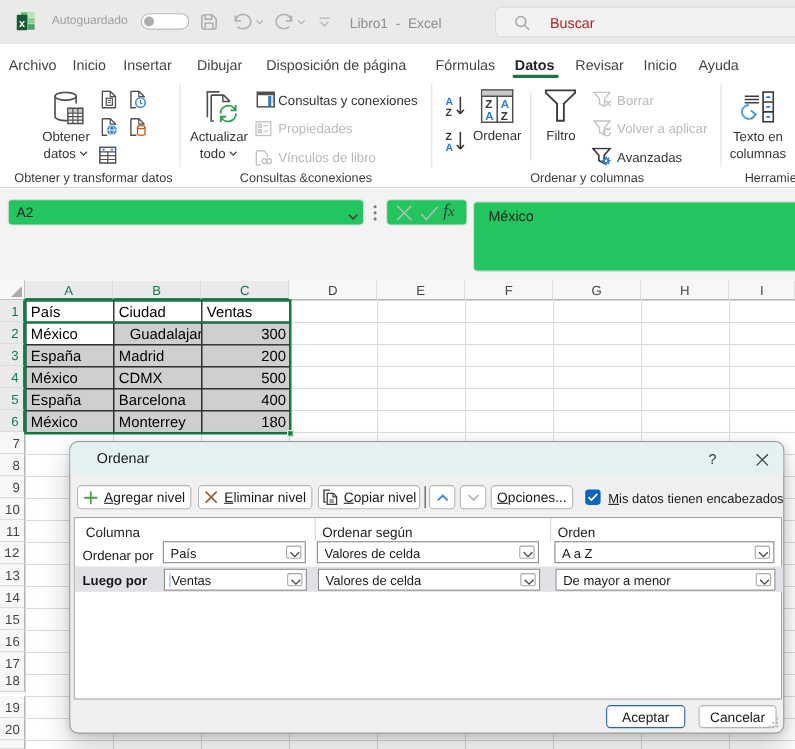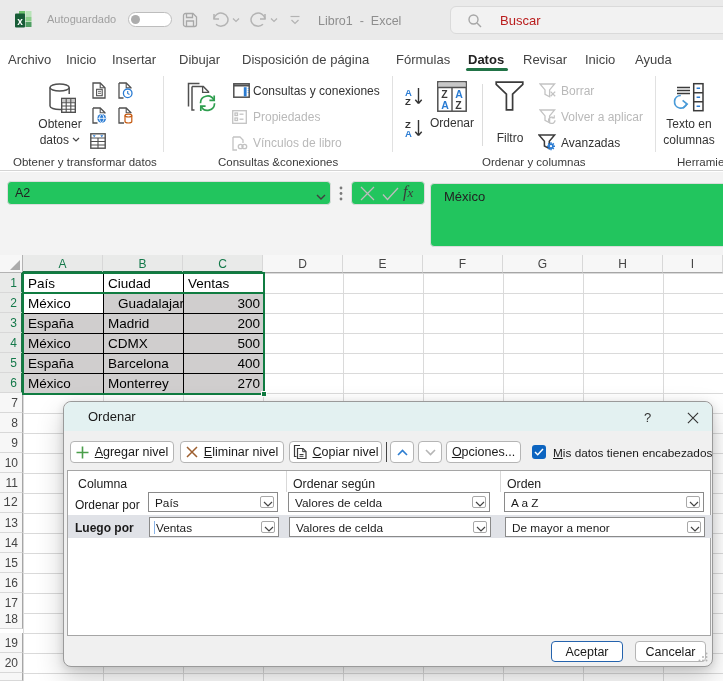--- a/index.html
+++ b/index.html
@@ -150,20 +150,23 @@
   <div class="glabel" style="left:13px;">Obtener y transformar datos</div>
 
   <svg class="abs" style="left:186px;top:11px" width="30" height="30" viewBox="0 0 30 30" fill="none">
     <path d="M2.5 24.5 V1.5 h11" stroke="#505050" stroke-width="1.5"></path>
     <path d="M6 4.5 h11.3 l5.2 5.2 V11 M8.5 28 H6 V4.5" stroke="#505050" stroke-width="1.5"></path>
     <path d="M16.6 4.7 v5.6 h5.6" stroke="#505050" stroke-width="1.3"></path>
     <path d="M14.5 21.2 a7 7 0 0 1 13.3-3.2 M28.5 21.2 a7 7 0 0 1 -13.3 3.2" stroke="#2e9e4f" stroke-width="1.7"></path>
     <path d="M28.2 13.5 v4.8 h-4.8" stroke="#2e9e4f" stroke-width="1.7"></path>
     <path d="M14.8 28.9 v-4.8 h4.8" stroke="#2e9e4f" stroke-width="1.7"></path>
   </svg>
+  <div class="bigbtn" style="left:155px;top:46px;width:88px;line-height:15.5px;">Actualizar<br>todo <svg width="8" height="5" viewBox="0 0 8 5" style="vertical-align:2px" fill="none" stroke="#444" stroke-width="1.2">
+          <path d="M1 1 l3 3 3-3"></path>
+        </svg></div>
 
   <svg class="abs" style="left:233px;top:12px" width="17" height="15" viewBox="0 0 17 15" fill="none">
     <rect x="0.8" y="0.8" width="15.4" height="13.4" stroke="#505050" stroke-width="1.5"></rect>
     <path d="M1 2.5 h15" stroke="#505050" stroke-width="2"></path>
     <rect x="10.8" y="4.2" height="9.2" width="2.8" fill="#2b7cd3"></rect>
     <path d="M14.8 5.5 h0.8 M14.8 7.5 h0.8 M14.8 9.5 h0.8" stroke="#2b7cd3" stroke-width="1.1"></path>
   </svg>
   <div class="smalltxt" style="left:253px;top:13px;">Consultas y conexiones</div>
   <svg class="abs" style="left:232px;top:39px" width="15" height="14" viewBox="0 0 15 14" fill="none" stroke="#c3c3c3" stroke-width="1.3">
     <rect x="0.7" y="0.7" width="13.6" height="12.6"></rect>
@@ -202,21 +205,21 @@
     <text x="4.2" y="28" font-size="10.5" font-weight="bold" fill="#2b7cd3" font-family="Liberation Sans">A</text>
     <text x="18.2" y="17" font-size="10.5" font-weight="bold" fill="#2b7cd3" font-family="Liberation Sans">A</text>
     <text x="18.2" y="28" font-size="10.5" font-weight="bold" fill="#3b3b3b" font-family="Liberation Sans">Z</text>
   </svg>
   <div class="bigbtn" style="left:422px;top:45px;width:60px;">Ordenar</div>
   <div class="abs" style="left:482px;top:13px;width:1px;height:62px;background:#dcdcdc;"></div>
 
   <svg class="abs" style="left:495px;top:10px" width="29" height="30" viewBox="0 0 29 30" fill="none">
     <path d="M1.2 1.2 H27.8 V3.4 L17.6 13.2 V28.8 H11.4 V13.2 L1.2 3.4 Z" stroke="#3b3b3b" stroke-width="1.7"></path>
   </svg>
-  <div class="bigbtn" style="left:484px;top:60px;width:52px;">Filtro</div>
+  <div class="bigbtn" style="left:484px;top:45px;width:52px;">Filtro</div>
 
   <svg class="abs" style="left:539px;top:12px" width="18" height="15" viewBox="0 0 18 15" fill="none" stroke="#c3c3c3" stroke-width="1.3">
     <path d="M1 1 H15.6 L10.6 6.9 V13.8 L6 11.4 V6.9 Z"></path>
     <path d="M11.6 8.6 l4.6 4.6 M16.2 8.6 l-4.6 4.6"></path>
   </svg>
   <div class="smalltxt graytxt" style="left:561px;top:13px;">Borrar</div>
   <svg class="abs" style="left:539px;top:38px" width="18" height="15" viewBox="0 0 18 15" fill="none" stroke="#c3c3c3" stroke-width="1.3">
     <path d="M1 1 H15.6 L10.6 6.9 V13.8 L6 11.4 V6.9 Z"></path>
     <path d="M16 11.3 a3.2 3.2 0 1 1 -1.2-2.5"></path>
     <path d="M15.3 6.2 v2.7 h-2.7" stroke-width="1.1"></path>
@@ -328,21 +331,21 @@
     <div class="cell" style="left:80px;top:40px;width:81px;height:21px;background:#d0cece;border:1px solid #000;line-height:19px;padding-left:4px;">Madrid</div>
     <div class="cell" style="left:160px;top:40px;width:81px;height:21px;background:#d0cece;border:1px solid #000;line-height:19px;padding-right:3px;text-align:right;padding-left:42px;">200</div>
     <div class="cell" style="left:0;top:60px;width:81px;height:21px;background:#d0cece;border:1px solid #000;line-height:19px;padding-left:4px;">México</div>
     <div class="cell" style="left:80px;top:60px;width:81px;height:21px;background:#d0cece;border:1px solid #000;line-height:19px;padding-left:4px;">CDMX</div>
     <div class="cell" style="left:160px;top:60px;width:81px;height:21px;background:#d0cece;border:1px solid #000;line-height:19px;padding-right:3px;text-align:right;">500</div>
     <div class="cell" style="left:0;top:80px;width:81px;height:21px;background:#d0cece;border:1px solid #000;line-height:19px;padding-left:4px;">España</div>
     <div class="cell" style="left:80px;top:80px;width:81px;height:21px;background:#d0cece;border:1px solid #000;line-height:19px;padding-left:4px;">Barcelona</div>
     <div class="cell" style="left:160px;top:80px;width:81px;height:21px;background:#d0cece;border:1px solid #000;line-height:19px;padding-right:3px;text-align:right;">400</div>
     <div class="cell" style="left:0;top:100px;width:81px;height:21px;background:#d0cece;border:1px solid #000;line-height:19px;padding-left:4px;">México</div>
     <div class="cell" style="left:80px;top:100px;width:81px;height:21px;background:#d0cece;border:1px solid #000;line-height:19px;padding-left:4px;">Monterrey</div>
-    <div class="cell" style="left:160px;top:100px;width:81px;height:21px;background:#d0cece;border:1px solid #000;line-height:19px;padding-right:3px;text-align:right;">270</div>
+    <div class="cell" style="left:160px;top:100px;width:81px;height:21px;background:#d0cece;border:1px solid #000;line-height:19px;padding-right:3px;text-align:right;">180</div>
 
     <div class="abs" style="left:-1px;top:-1px;width:243px;height:123px;border:2px solid #107c41;"></div>
     <div class="abs" style="left:0px;top:19px;width:241px;height:2px;background:#107c41;"></div>
     <div class="abs" style="right:-3px;bottom:-3px;width:6px;height:6px;background:#107c41;border:1px solid #fff;"></div>
   </div>
 </div>
 
 <div id="dialog">
   <div id="dlgtitle">
     <div class="abs" style="left:24px;top:7px;font-size:13px;color:#1a1a1a;">Ordenar</div>

